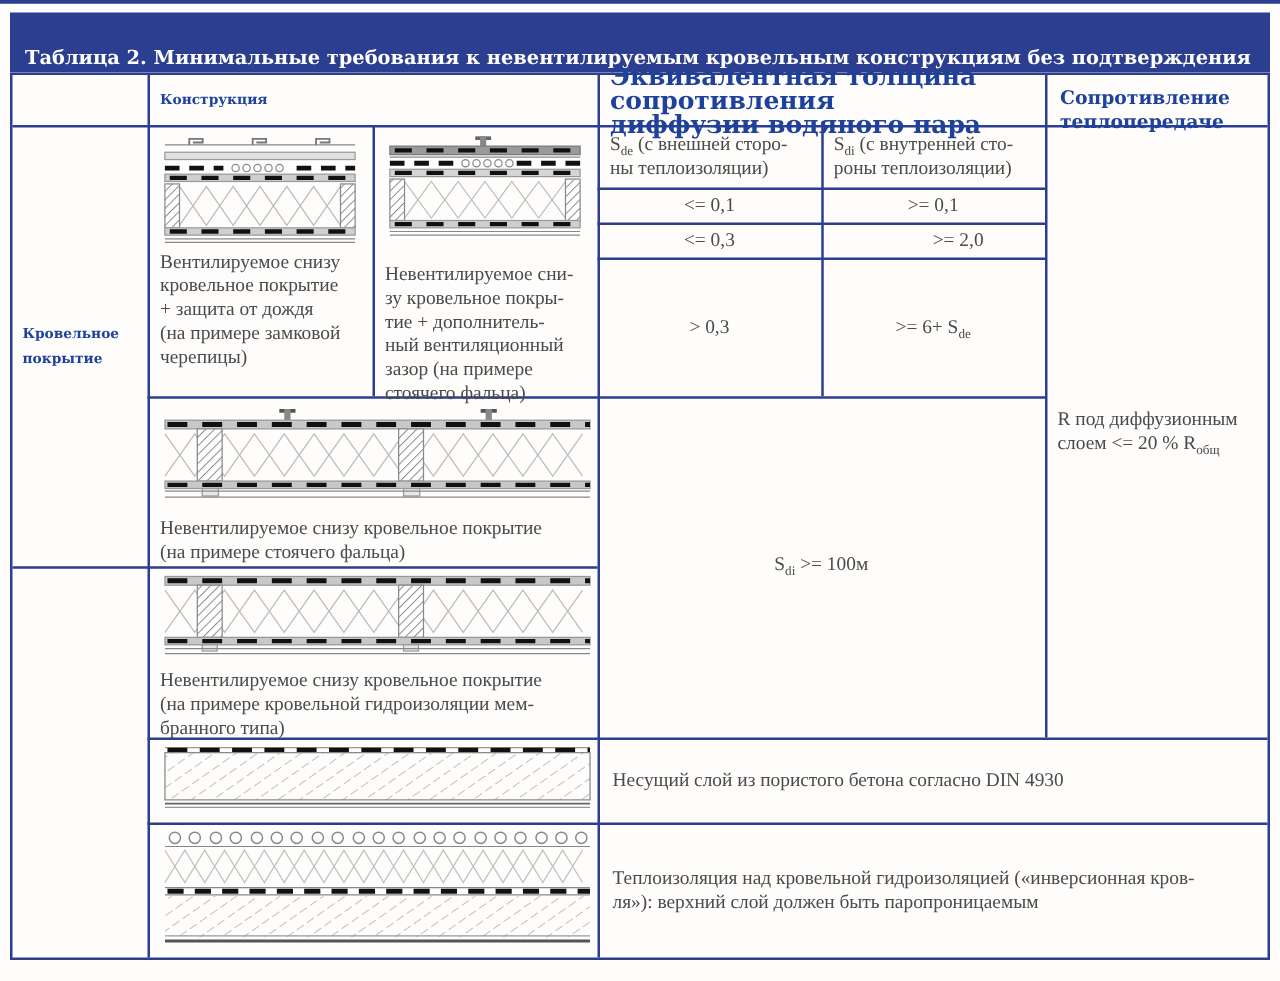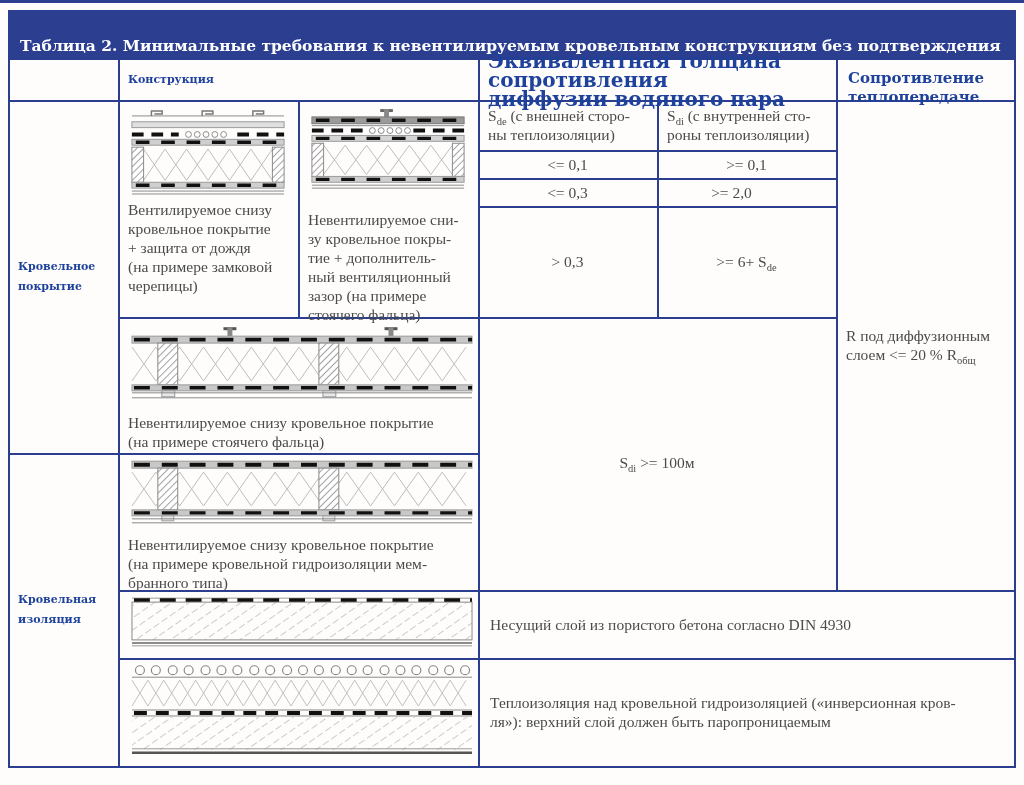--- a/index.html
+++ b/index.html
@@ -71,24 +71,20 @@
     </div>
     <div class="cell vcenter" style="left:826px;top:0;width:178px;height:56px;padding-left:12px">
       <span class="blue-bold" style="font-size:15px;line-height:19px">Сопротивление
 теплопередаче</span>
     </div>
 
     <div class="cell vcenter" style="left:0;top:40px;width:108px;height:353px;padding-left:8px">
       <span class="blue-bold">Кровельное
 покрытие</span>
     </div>
-    <div class="cell vcenter" style="left:0;top:393px;width:108px;height:313px;padding-left:8px">
-      <span class="blue-bold">Кровельная
-изоляция</span>
-    </div>
 
     <div class="cell diag-pad" style="left:108px;top:40px;width:180px;height:217px">
       <svg width="160" height="90" viewBox="0 0 164 92">
         <line x1="4" y1="8" x2="160" y2="8" stroke="#888" stroke-width="1"></line>
         <path d="M24,8 v-5 h11 v3 h-8" fill="none" stroke="#777" stroke-width="1.5"></path>
         <path d="M76,8 v-5 h11 v3 h-8" fill="none" stroke="#777" stroke-width="1.5"></path>
         <path d="M128,8 v-5 h11 v3 h-8" fill="none" stroke="#777" stroke-width="1.5"></path>
         <rect x="4" y="14" width="156" height="6" fill="#e0e0e0" stroke="#999" stroke-width="1"></rect>
         <line x1="4" y1="27" x2="52" y2="27" stroke="#111" stroke-width="4" stroke-dasharray="12 8"></line>
         <line x1="112" y1="27" x2="160" y2="27" stroke="#111" stroke-width="4" stroke-dasharray="12 8"></line>
@@ -163,21 +159,21 @@
 
     <div class="cell center" style="left:468px;top:90px;width:179px;height:28px">
       <span class="body-text">&lt;= 0,1</span>
     </div>
     <div class="cell center" style="left:647px;top:90px;width:179px;height:28px">
       <span class="body-text">&gt;= 0,1</span>
     </div>
     <div class="cell center" style="left:468px;top:118px;width:179px;height:28px">
       <span class="body-text">&lt;= 0,3</span>
     </div>
-    <div class="cell center" style="left:647px;top:118px;width:149px;height:28px">
+    <div class="cell center" style="left:682px;top:118px;width:149px;height:28px">
       <span class="body-text">&gt;= 2,0</span>
     </div>
     <div class="cell center" style="left:468px;top:146px;width:179px;height:111px">
       <span class="body-text">&gt; 0,3</span>
     </div>
     <div class="cell center" style="left:647px;top:146px;width:179px;height:111px">
       <span class="body-text"><span>&gt;= 6+ S</span><sub>de</sub></span>
     </div>
 
     <div class="cell" style="left:108px;top:257px;width:360px;height:136px;padding:6px 10px">
@@ -220,21 +216,21 @@
         <rect x="34" y="57" width="12" height="5" fill="#e8e8e8" stroke="#999"></rect>
         <rect x="196" y="57" width="12" height="5" fill="#e8e8e8" stroke="#999"></rect>
         <line x1="4" y1="60" x2="346" y2="60" stroke="#888" stroke-width="1"></line>
         <line x1="4" y1="64" x2="346" y2="64" stroke="#888" stroke-width="1"></line>
       </svg>
       <div class="body-text" style="margin-top:10px">Невентилируемое снизу кровельное покрытие
 (на примере кровельной гидроизоляции мем-
 бранного типа)</div>
     </div>
 
-    <div class="cell center" style="left:468px;top:266px;width:358px;height:273px">
+    <div class="cell center" style="left:468px;top:255px;width:358px;height:273px">
       <span class="body-text"><span>S</span><sub>di</sub><span> &gt;= 100м</span></span>
     </div>
 
     <div class="cell vcenter" style="left:826px;top:40px;width:178px;height:490px;padding-left:10px">
       <span class="body-text"><span>R под диффузионным
 слоем &lt;= 20 % R</span><sub>общ</sub></span>
     </div>
 
     <div class="cell" style="left:108px;top:530px;width:360px;height:68px;padding:6px 10px">
       <svg width="348" height="54" viewBox="0 0 350 54">

